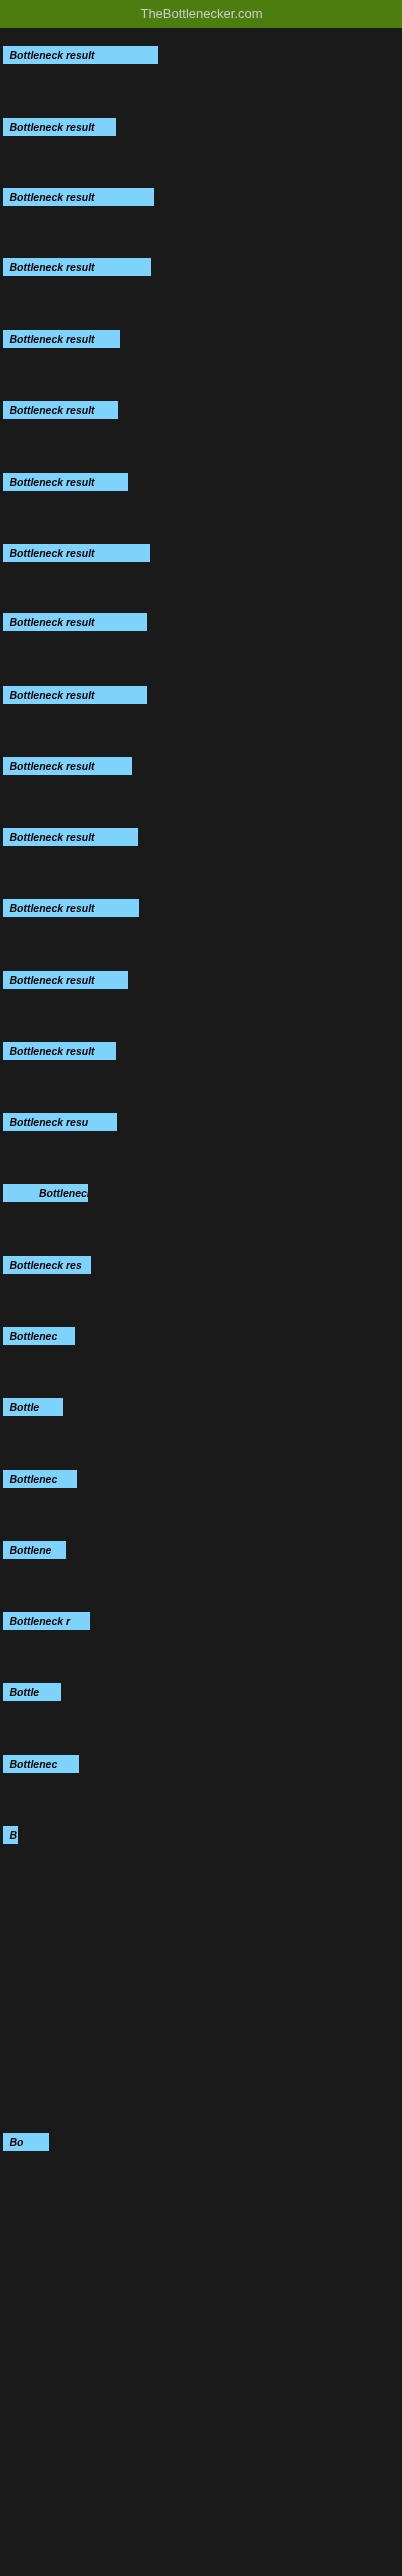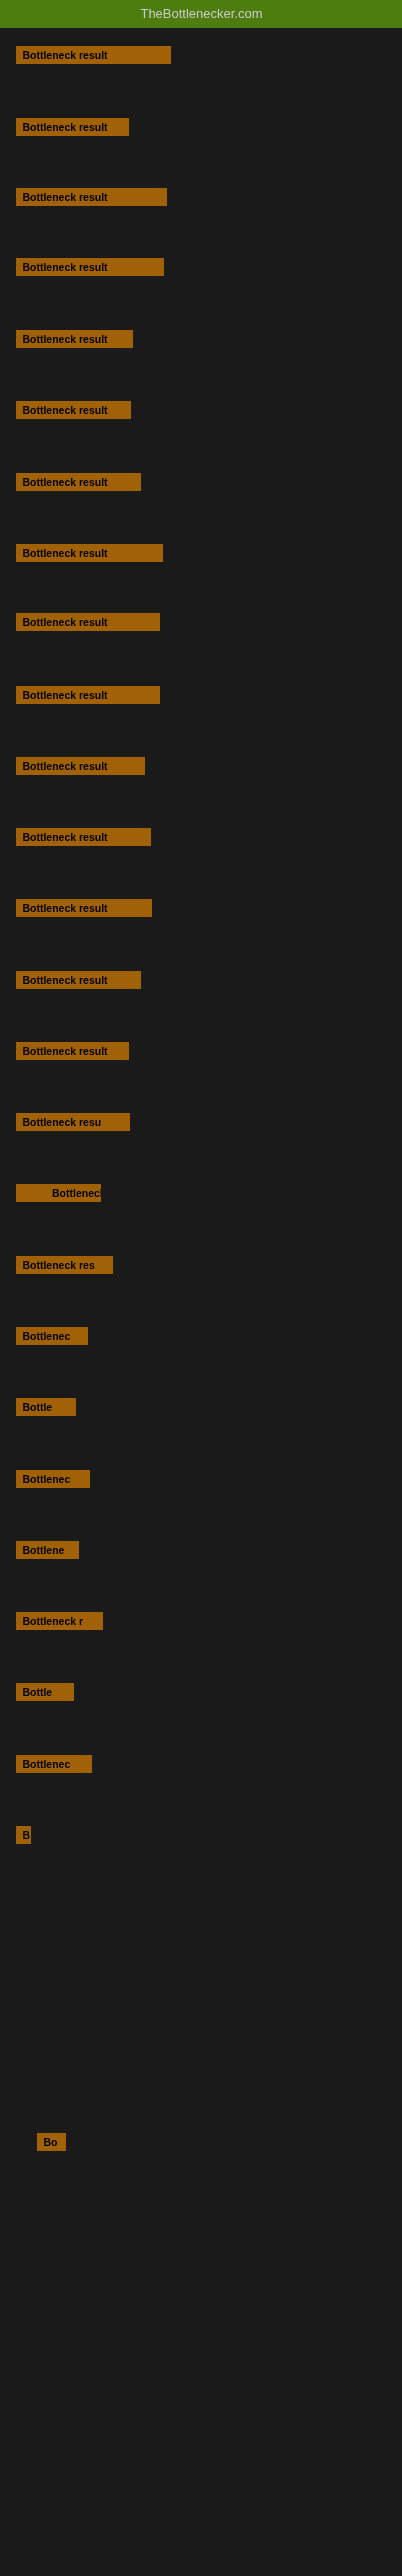--- a/index.html
+++ b/index.html
@@ -19,28 +19,29 @@
     .site-title {
       text-align: center;
       color: #cccccc;
       font-size: 13px;
       padding: 6.4px 0;
       background-color: #4d7c0f;
     }
 
     .bottleneck-item {
       position: absolute;
-      left: 16px;
-      background-color: #a16207;
+      left: 3px;
+      background-color: #7dd3fc;
       color: #000;
       font-size: 10.5px;
       font-weight: bold;
       padding: 3.2px 6.4px;
       white-space: nowrap;
       overflow: hidden;
+      font-style: italic;
     }
   </style>
 </head>
 <body>
 
 <div class="site-title">TheBottlenecker.com</div>
 
 <div class="bottleneck-item" style="top: 46px; width: 155px;">Bottleneck result</div>
 <div class="bottleneck-item" style="top: 118px; width: 113px;">Bottleneck result</div>
 <div class="bottleneck-item" style="top: 188px; width: 151px;">Bottleneck result</div>
@@ -51,23 +52,23 @@
 <div class="bottleneck-item" style="top: 544px; width: 147px;">Bottleneck result</div>
 <div class="bottleneck-item" style="top: 613px; width: 144px;">Bottleneck result</div>
 <div class="bottleneck-item" style="top: 686px; width: 144px;">Bottleneck result</div>
 <div class="bottleneck-item" style="top: 757px; width: 129px;">Bottleneck result</div>
 <div class="bottleneck-item" style="top: 828px; width: 135px;">Bottleneck result</div>
 <div class="bottleneck-item" style="top: 899px; width: 136px;">Bottleneck result</div>
 <div class="bottleneck-item" style="top: 971px; width: 125px;">Bottleneck result</div>
 <div class="bottleneck-item" style="top: 1042px; width: 113px;">Bottleneck result</div>
 <div class="bottleneck-item" style="top: 1113px; width: 114px;">Bottleneck resu</div>
 <div class="bottleneck-item" style="top: 1184px; width: 85px; padding-left: 36px;">Bottleneck</div>
-<div class="bottleneck-item" style="top: 1256px; width: 97px;">Bottleneck res</div>
+<div class="bottleneck-item" style="top: 1256px; width: 88px;">Bottleneck res</div>
 <div class="bottleneck-item" style="top: 1327px; width: 72px;">Bottlenec</div>
 <div class="bottleneck-item" style="top: 1398px; width: 60px;">Bottle</div>
 <div class="bottleneck-item" style="top: 1470px; width: 74px;">Bottlenec</div>
 <div class="bottleneck-item" style="top: 1541px; width: 63px;">Bottlene</div>
 <div class="bottleneck-item" style="top: 1612px; width: 87px;">Bottleneck r</div>
 <div class="bottleneck-item" style="top: 1683px; width: 58px;">Bottle</div>
 <div class="bottleneck-item" style="top: 1755px; width: 76px;">Bottlenec</div>
 <div class="bottleneck-item" style="top: 1826px; width: 14.5px;">B</div>
-<div class="bottleneck-item" style="top: 2133px; width: 29px; margin-left: 21px;">Bo</div>
+<div class="bottleneck-item" style="top: 2133px; width: 46px;">Bo</div>
 
 
 </body></html>

